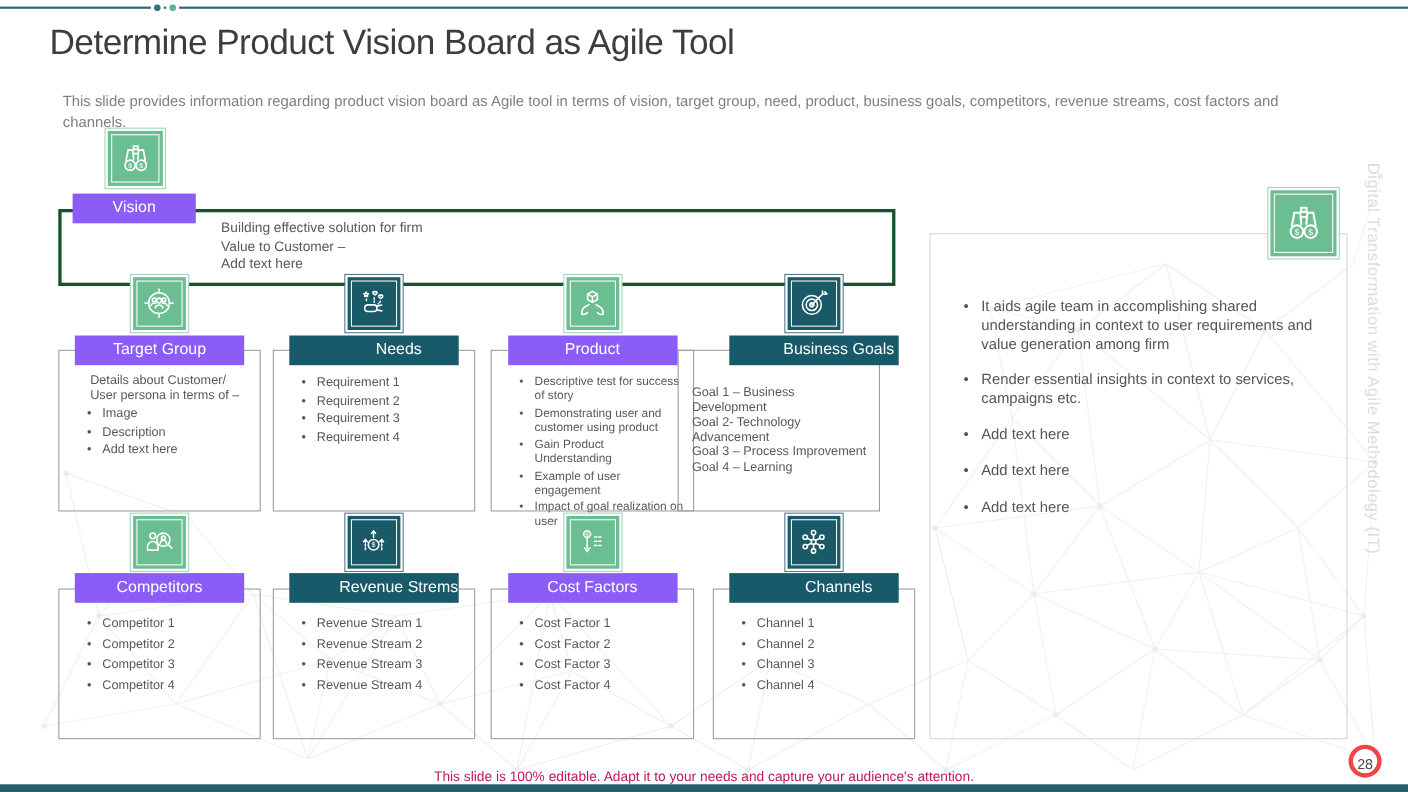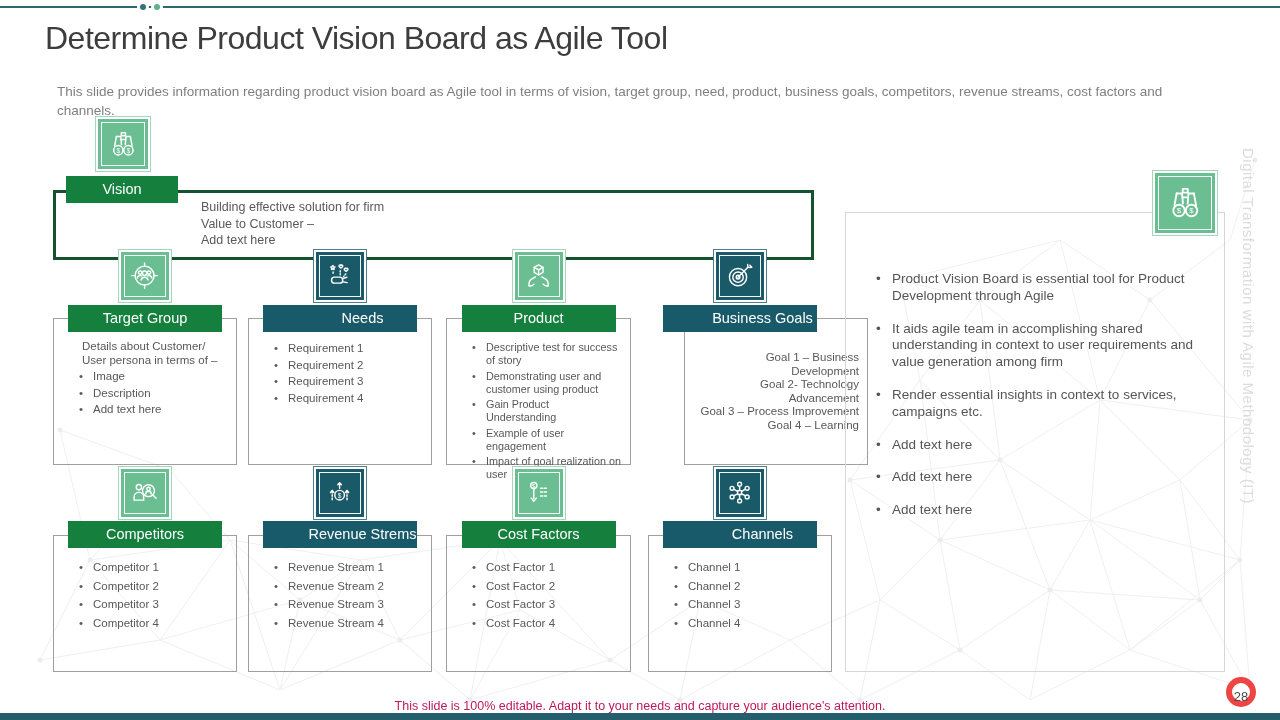--- a/index.html
+++ b/index.html
@@ -17,21 +17,21 @@
   .subtitle { position:absolute; left:45px; top:71px; width:1165px; margin:12px; font-size:13.5px; line-height:1.38; color:#7f7f7f; z-index:3; }
 
   
   .tile { position:absolute; z-index:4; padding:3px; }
   .tile-inner { width:100%; height:100%; border:1.5px solid rgba(255,255,255,.95); display:flex; align-items:center; justify-content:center; }
   .tile svg { width:78%; height:78%; }
   .tile.green { background:#6bbe92; box-shadow:0 0 0 2px #fff, 0 0 0 3px #a5d6bd; }
   .tile.dark  { background:#1a5a68; box-shadow:0 0 0 2px #fff, 0 0 0 3px #4c7e8b; }
 
   .lbl { position:absolute; z-index:4; height:27px; line-height:27px; text-align:center; color:#fff; font-size:14.5px; }
-  .lbl.green { background:#15803d; }
+  .lbl.green { background:#8b5cf6; }
   .lbl.dark  { background:#185a69;padding-left:45px; }
 
   .vision-box { position:absolute; left:53px; top:190px; width:761px; height:70px; border:3px solid #14532d; z-index:3; }
   .vision-lines { position:absolute; left:145px; top:6px; font-size:12.5px; color:#595959; line-height:16.5px; }
 
   .card-box { position:absolute; border:1px solid #9f9f9f; z-index:3; }
   .card-content { padding:20px 8px 4px 8px; font-size:11.5px; color:#58585a; line-height:14px; }
   .card-content.r2 { padding-top:22px; }
   .card-content.dense { font-size:10.8px; line-height:13px; }
   .card-content.plain { padding-top:32px; font-size:11.5px; line-height:13.5px; }
@@ -43,21 +43,21 @@
   ul.blist.airy li { margin-bottom:4.5px; }
 
   .panel { position:absolute; left:845px; top:212px; width:380px; height:460px; border:1px solid #d6d6d6; z-index:3; }
   .panel ul { list-style:none; margin:58px 16px 0 30px; padding:0; font-size:13.5px; color:#555; line-height:16.8px; }
   .panel li { position:relative; padding-left:16px; margin-bottom:16px; }
   .panel li::before { content:"•"; position:absolute; left:0; top:0; }
 
   .side-caption { position:absolute; left:1240px; top:148px; z-index:3; writing-mode:vertical-rl; font-size:15px; color:#dcdcdc; letter-spacing:0.5px; white-space:nowrap; }
 
   .footer { position:absolute; left:0; top:699px; width:100%; text-align:center; font-size:12.5px; color:#be185d; z-index:3; }
-  .page-circle { position:absolute; left:1226px; top:677px; width:30px; height:30px; border:6px solid #ef4444; border-radius:50%; background:#fff; text-align:center; line-height:27px; font-size:13px; color:#4a4a4a; z-index:3; }
+  .page-circle { position:absolute; left:1226px; top:677px; width:30px; height:30px; border:4px solid #ef4444; border-radius:50%; background:#fff; text-align:center; line-height:27px; font-size:13px; color:#4a4a4a; z-index:3; }
 </style>
 </head>
 <body>
 
 <div class="slide">
   <svg class="mesh" id="mesh" viewBox="0 0 1280 720">
       <line x1="60" y1="430" x2="170" y2="470" stroke="#f0f0f0" stroke-width="1"></line>
       <line x1="60" y1="430" x2="90" y2="560" stroke="#f0f0f0" stroke-width="1"></line>
       <line x1="170" y1="470" x2="90" y2="560" stroke="#f0f0f0" stroke-width="1"></line>
       <line x1="170" y1="470" x2="230" y2="540" stroke="#f0f0f0" stroke-width="1"></line>
@@ -289,21 +289,21 @@
               <circle cx="10.8" cy="13.2" r="6.6"></circle>
               <circle cx="10.8" cy="13.2" r="4"></circle>
               <circle cx="10.8" cy="13.2" r="1.4"></circle>
               <path d="M10.8 13.2L18.4 5.6"></path>
               <path d="M18.4 5.6l2.1.2M18.4 5.6l-.2-2.1M19.9 4.1l1.5 1.5"></path>
             </g>
           </svg>
         </div>
       </div>
       <div class="lbl dark" style="left: 663px; top: 305px; width: 154px;">Business Goals</div>
-      <div class="card-box" style="left: 684px; top: 318px; width: 184px; height: 147px; text-align: right;">
+      <div class="card-box" style="left: 616px; top: 318px; width: 184px; height: 147px;">
         <div class="card-content plain">
           <p class="card-plainline">Goal 1 – Business Development</p>
           <p class="card-plainline">Goal 2- Technology Advancement</p>
           <p class="card-plainline">Goal 3 – Process Improvement</p>
           <p class="card-plainline">Goal 4 – Learning</p>
         </div>
       </div>
       <div class="tile green" style="left: 121px; top: 469px; width: 48px; height: 48px;">
         <div class="tile-inner">
           <svg viewBox="0 0 24 24">
@@ -419,21 +419,20 @@
             <circle cx="15.7" cy="16.3" r="3.4"></circle>
             <path d="M10.5 8.5h3"></path>
           </g>
           <text x="8.3" y="18" fill="#fff" font-size="4.6" text-anchor="middle">$</text>
           <text x="15.7" y="18" fill="#fff" font-size="4.6" text-anchor="middle">$</text>
         </svg>
       </div>
   </div>
   <div class="panel">
     <ul id="panel-bullets">
-        <li>Product Vision Board is essential tool for Product Development through Agile</li>
         <li>It aids agile team in accomplishing shared understanding in context to user requirements and value generation among firm</li>
         <li>Render essential insights in context to services, campaigns etc.</li>
         <li>Add text here</li>
         <li>Add text here</li>
         <li>Add text here</li>
       </ul>
   </div>
 
   <div class="side-caption">Digital Transformation with Agile Methodology (IT)</div>
 

